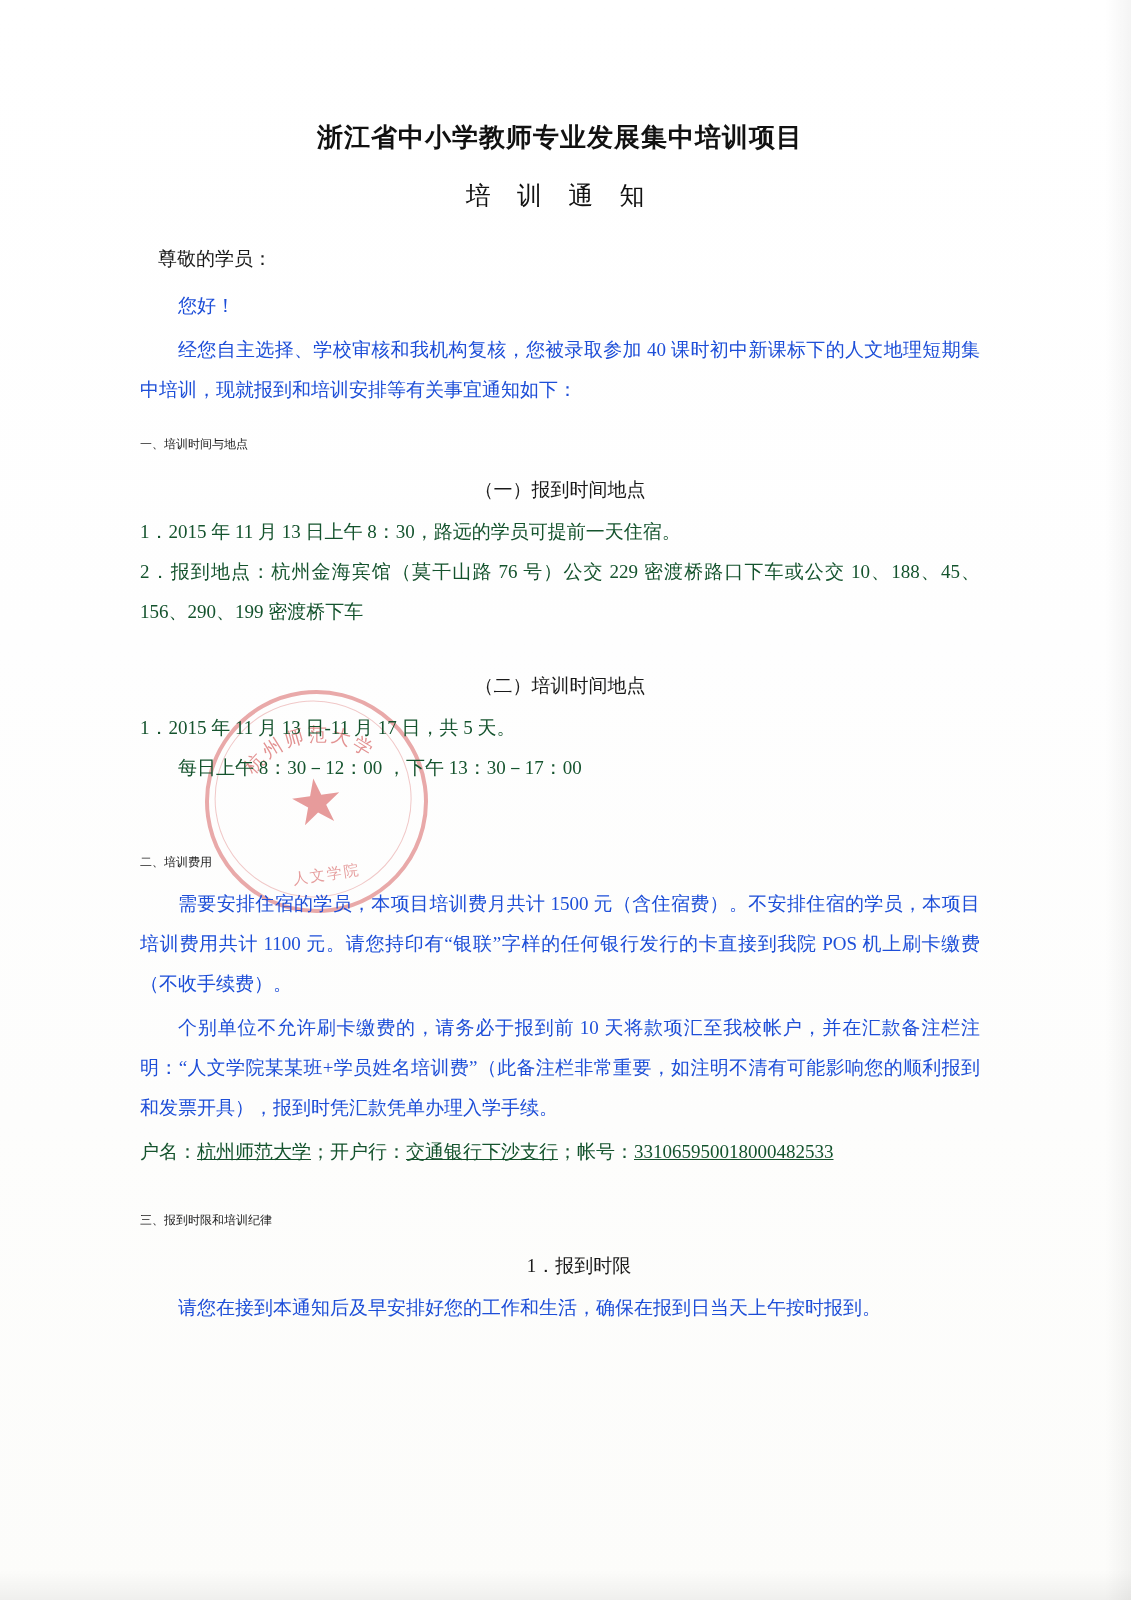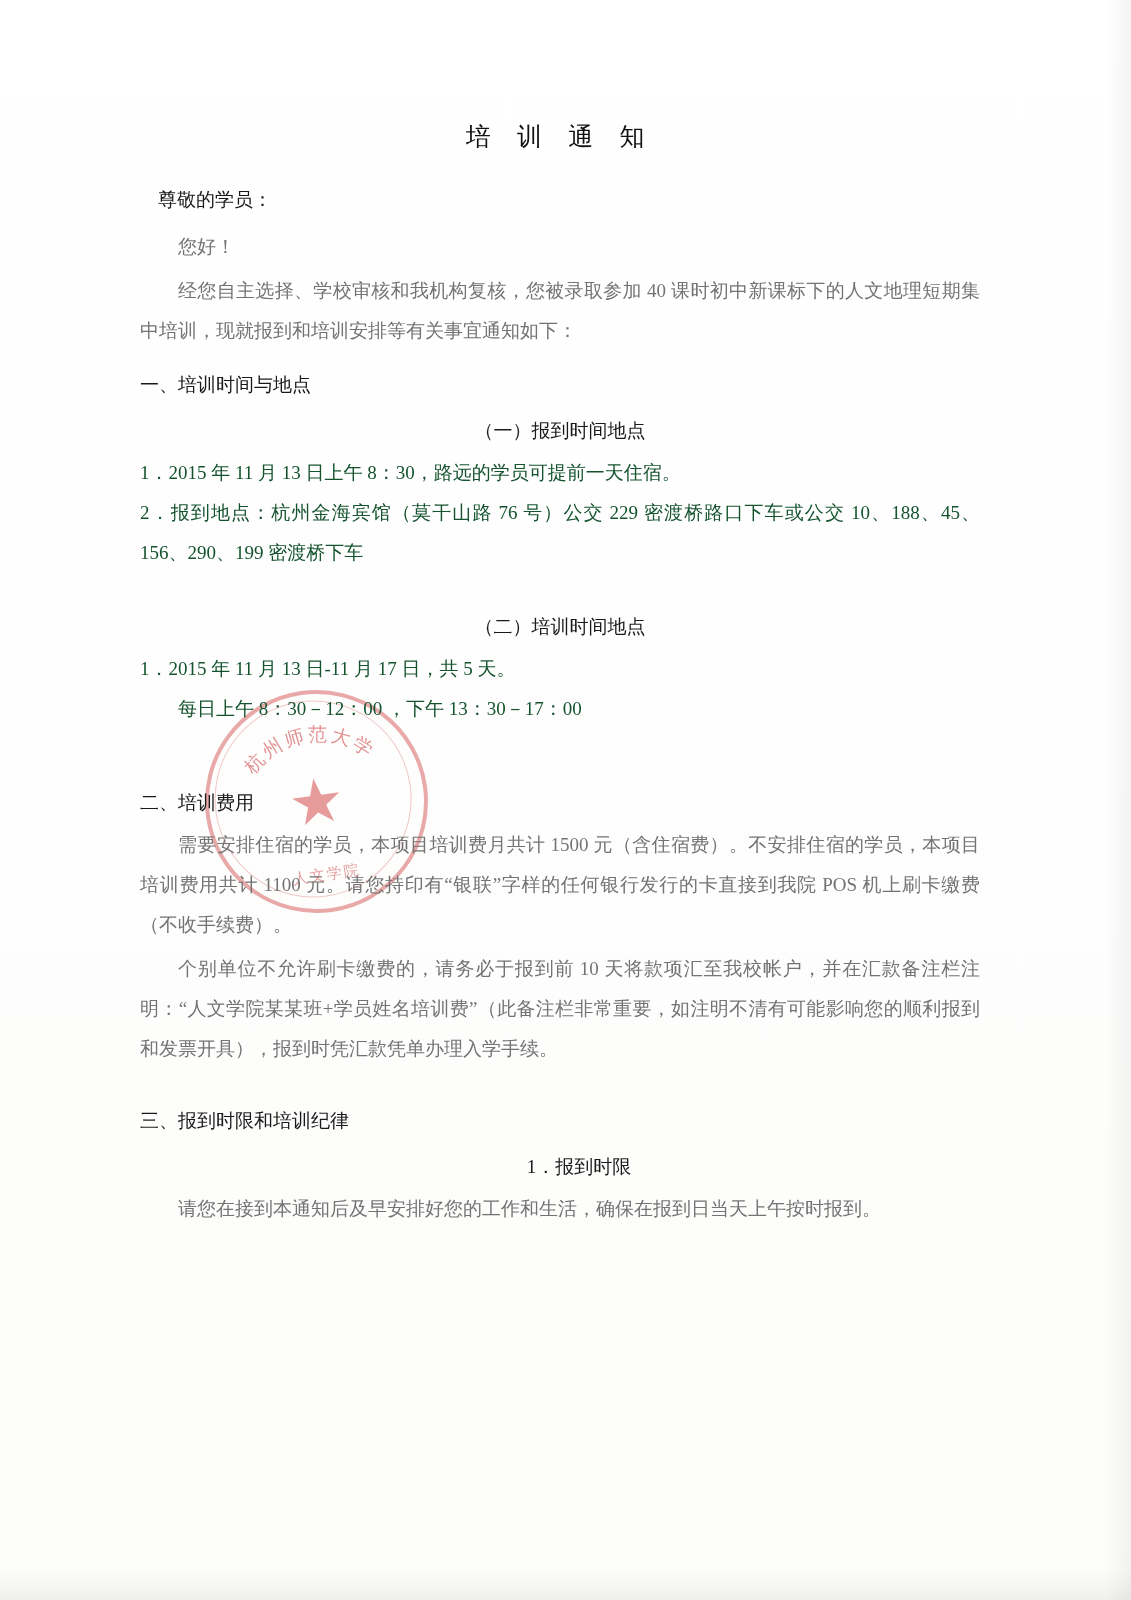--- a/index.html
+++ b/index.html
@@ -52,26 +52,26 @@
   .salutation {
     font-size: 19px;
     margin-bottom: 14px;
     color: #1a1a1a;
     margin-left: 18px;
   }
   .para {
     font-size: 19px;
     line-height: 40px;
     text-indent: 2em;
-    color: #737373;
+    color: #1d4ed8;
     margin: 0 0 4px 0;
     text-align: justify;
   }
   .section-head {
-    font-size: 19px;
+    font-size: 12px;
     line-height: 40px;
     margin: 14px 0 2px 0;
     color: #1a1a1a;
   }
   .sub-head {
     font-size: 19px;
     line-height: 40px;
     margin: 6px 0 2px 0;
     text-indent: 0;
     color: #1a1a1a;
@@ -174,20 +174,21 @@
       <text>
         <textPath href="#arcpath" startOffset="50%" text-anchor="middle">杭州师范大学</textPath>
       </text>
     </svg>
     <div class="star">★</div>
     <div class="bottom-text">人文学院</div>
   </div>
 
   <div class="content">
 
+    <div class="title-main">浙江省中小学教师专业发展集中培训项目</div>
     <div class="title-sub">培 训 通 知</div>
 
     <div class="salutation">尊敬的学员：</div>
     <div class="para">您好！</div>
     <div class="para">经您自主选择、学校审核和我机构复核，您被录取参加 40 课时初中新课标下的人文地理短期集中培训，现就报到和培训安排等有关事宜通知如下：</div>
 
     <div class="section-head">一、培训时间与地点</div>
 
     <div class="sub-head">（一）报到时间地点</div>
     <div class="list-item">1．2015 年 11 月 13 日上午 8：30，路远的学员可提前一天住宿。</div>
@@ -197,20 +198,23 @@
 
     <div class="sub-head">（二）培训时间地点</div>
     <div class="list-item">1．2015 年 11 月 13 日-11 月 17 日，共 5 天。</div>
     <div class="list-item indent1">每日上午 8：30－12：00 ，下午 13：30－17：00</div>
 
     <div class="gap-lg"></div>
 
     <div class="section-head">二、培训费用</div>
     <div class="para">需要安排住宿的学员，本项目培训费月共计 1500 元（含住宿费）。不安排住宿的学员，本项目培训费用共计 1100 元。请您持印有“银联”字样的任何银行发行的卡直接到我院 POS 机上刷卡缴费（不收手续费）。</div>
     <div class="para">个别单位不允许刷卡缴费的，请务必于报到前 10 天将款项汇至我校帐户，并在汇款备注栏注明：“人文学院某某班+学员姓名培训费”（此备注栏非常重要，如注明不清有可能影响您的顺利报到和发票开具），报到时凭汇款凭单办理入学手续。</div>
+    <div class="list-item">
+      <span>户名：</span><span class="u">杭州师范大学</span><span>；开户行：</span><span class="u">交通银行下沙支行</span><span>；帐号：</span><span class="u">331065950018000482533</span>
+    </div>
 
     <div class="gap-sm"></div>
 
     <div class="section-head">三、报到时限和培训纪律</div>
     <div class="sub-head indent1">1．报到时限</div>
     <div class="para">请您在接到本通知后及早安排好您的工作和生活，确保在报到日当天上午按时报到。</div>
 
   </div>
 
   <div class="edge-shadow"></div>

